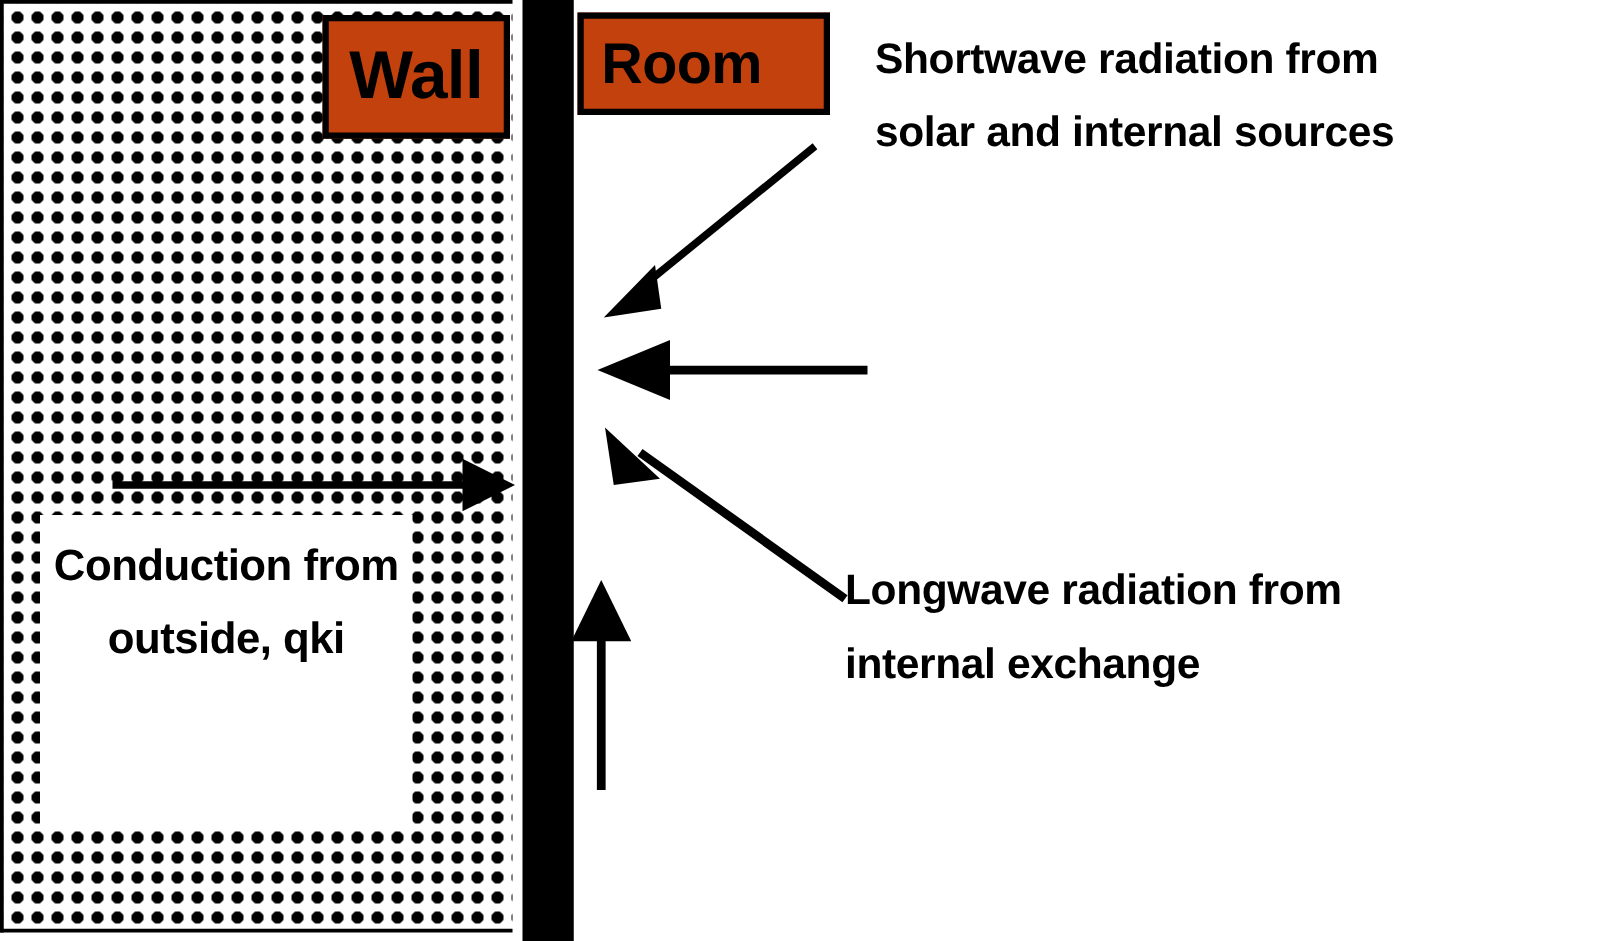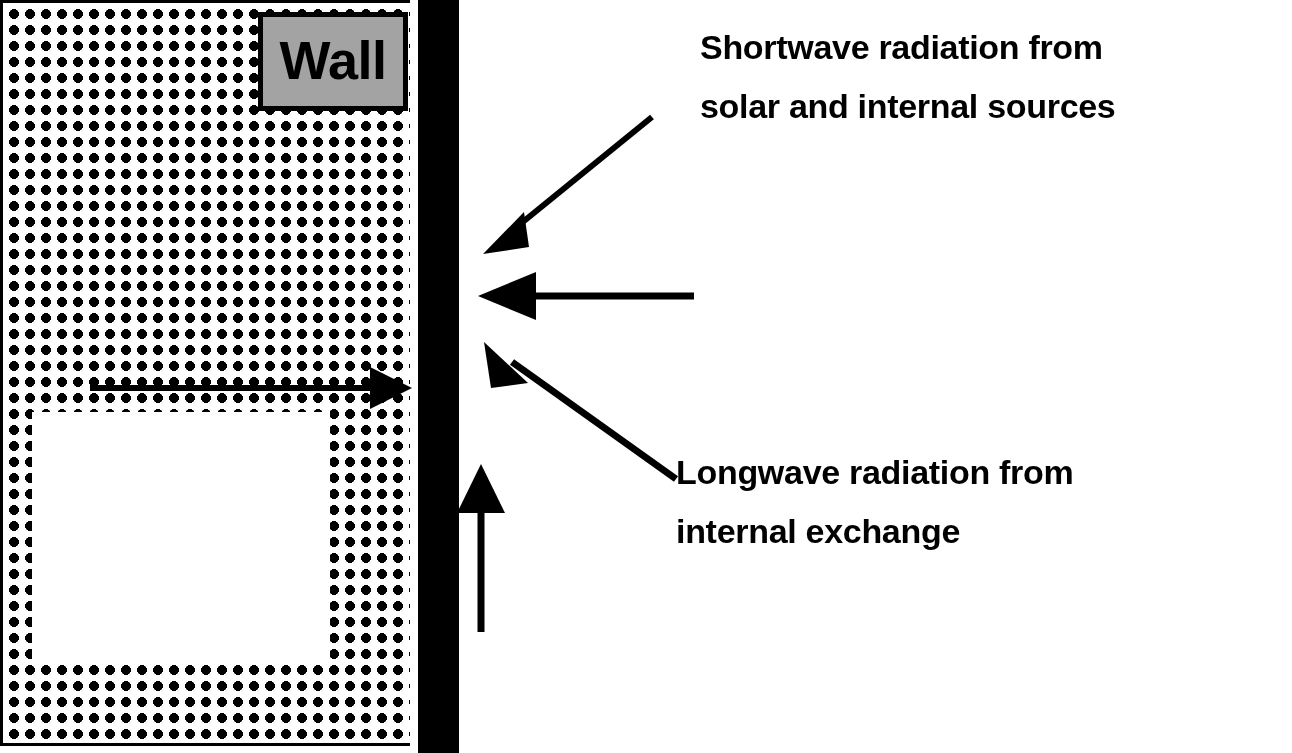--- a/index.html
+++ b/index.html
@@ -41,21 +41,21 @@
     left: 418px;
     top: 0px;
     width: 41px;
     height: 753px;
     background: #000000;
   }
 
   
   .label-box {
     position: absolute;
-    background: #a3a3a3;
+    background: #c2410c;
     border: 5px solid #000000;
     box-sizing: border-box;
     display: flex;
     align-items: center;
     color: #000000;
     font-weight: bold;
     letter-spacing: -0.5px;
   }
   .label-box span { display: block; }
 
@@ -136,25 +136,31 @@
 </head>
 <body>
 
 <div id="canvas">
 
   <div class="wall-region"></div>
 
   <div class="wall-face"></div>
 
   <div class="conduction-mask"></div>
+  <div class="conduction-text">Conduction
+from
+outside, qki</div>
 
   <div class="label-box" id="wall-label-box">
     <span class="lbl">Wall</span>
   </div>
 
+  <div class="label-box" id="room-label-box">
+    <span class="lbl">Room</span>
+  </div>
 
   <div class="annot" id="annot-shortwave">Shortwave radiation from
 solar and internal sources</div>
 
 
   <div class="annot" id="annot-lw-int">Longwave radiation from
 internal exchange</div>
 
 
   <svg id="arrows" viewBox="0 0 1292 753">

